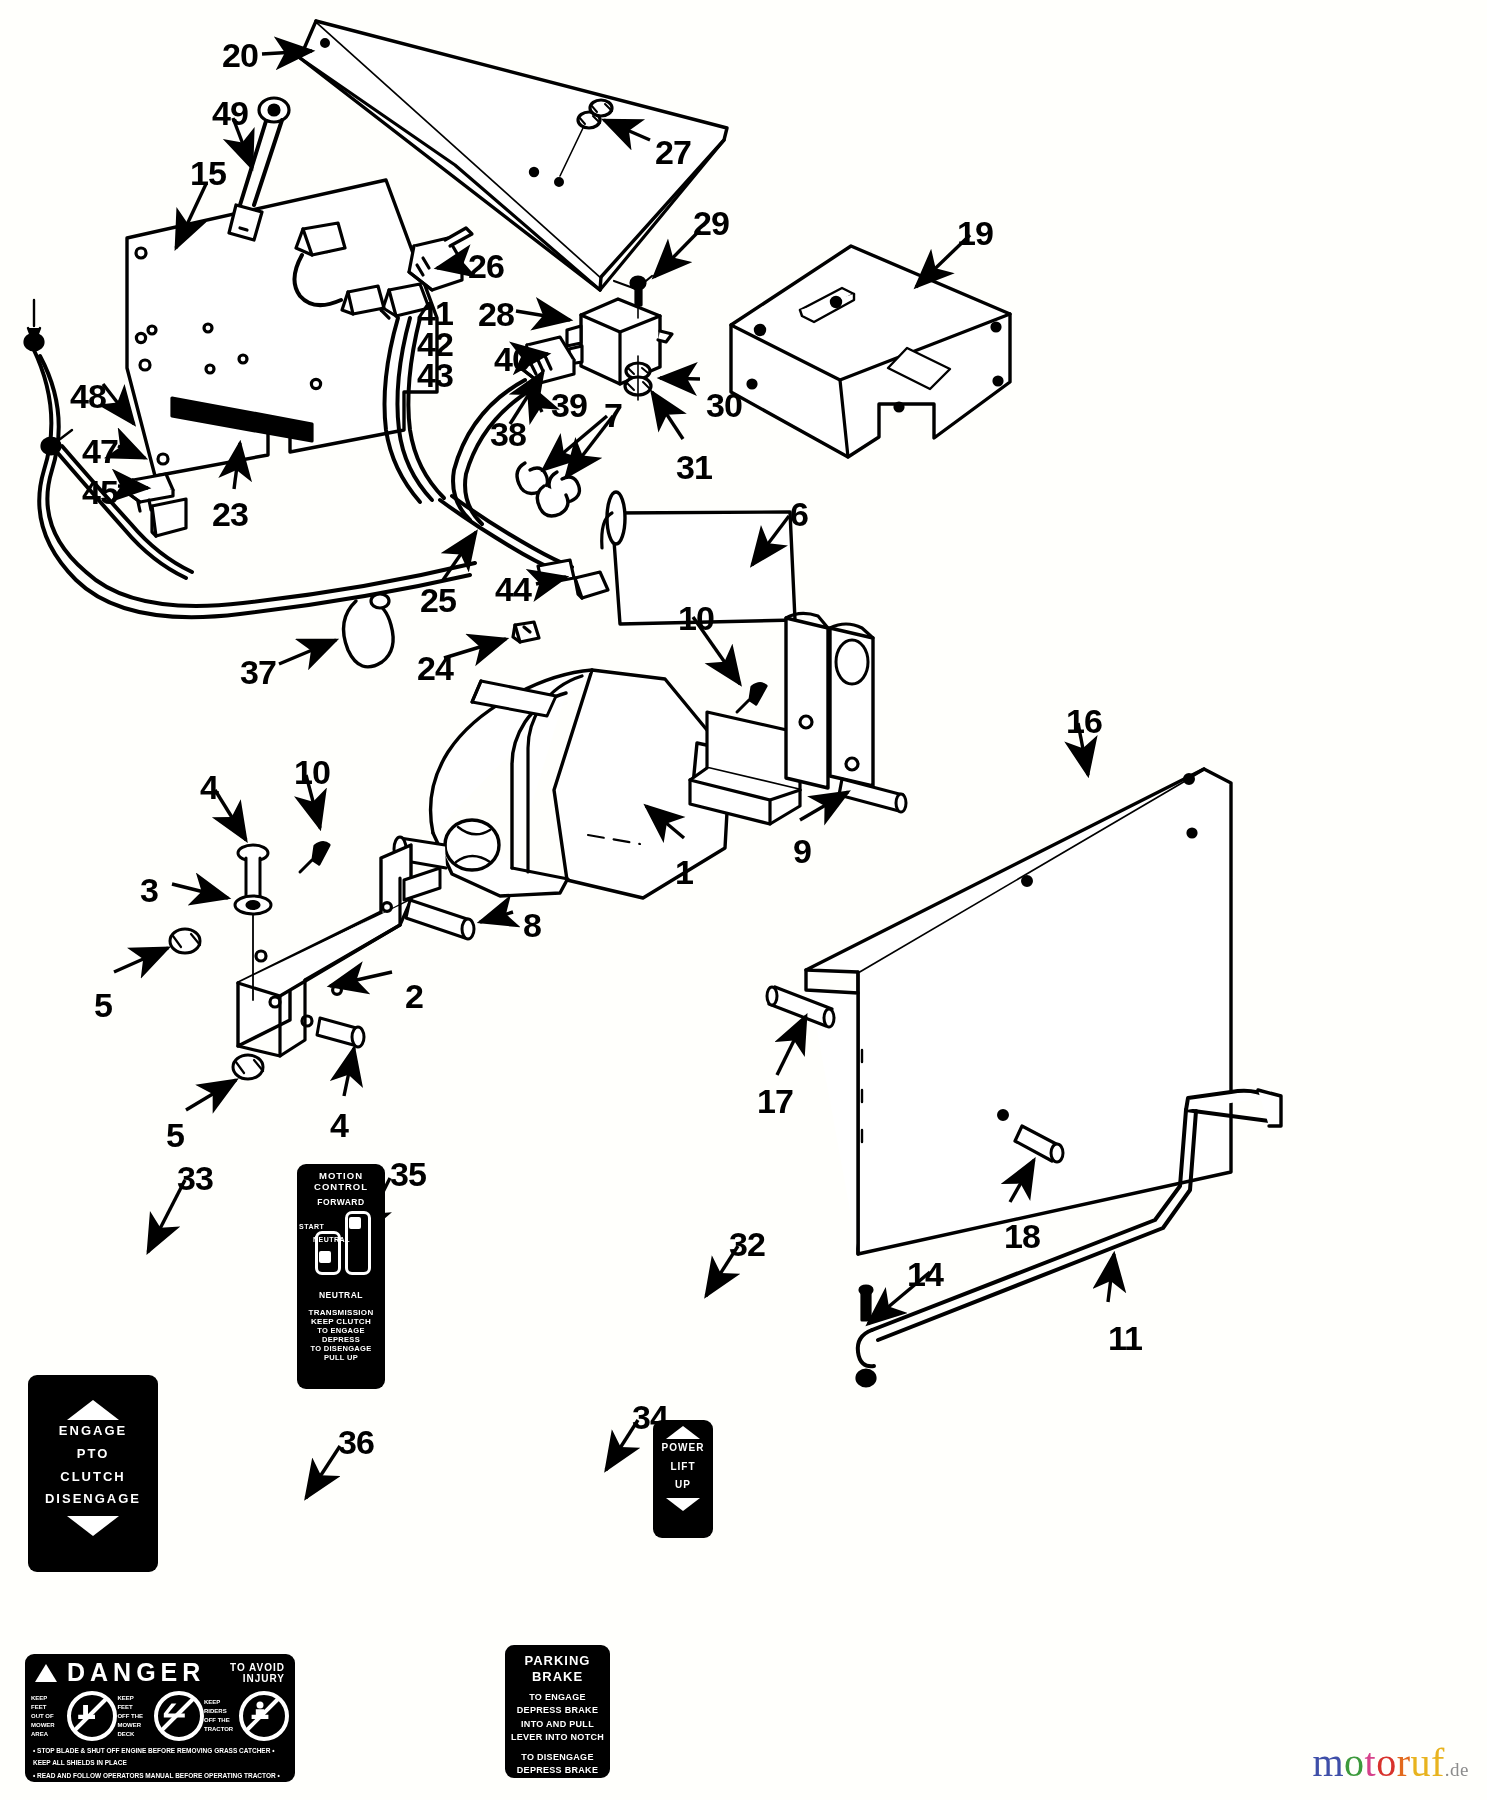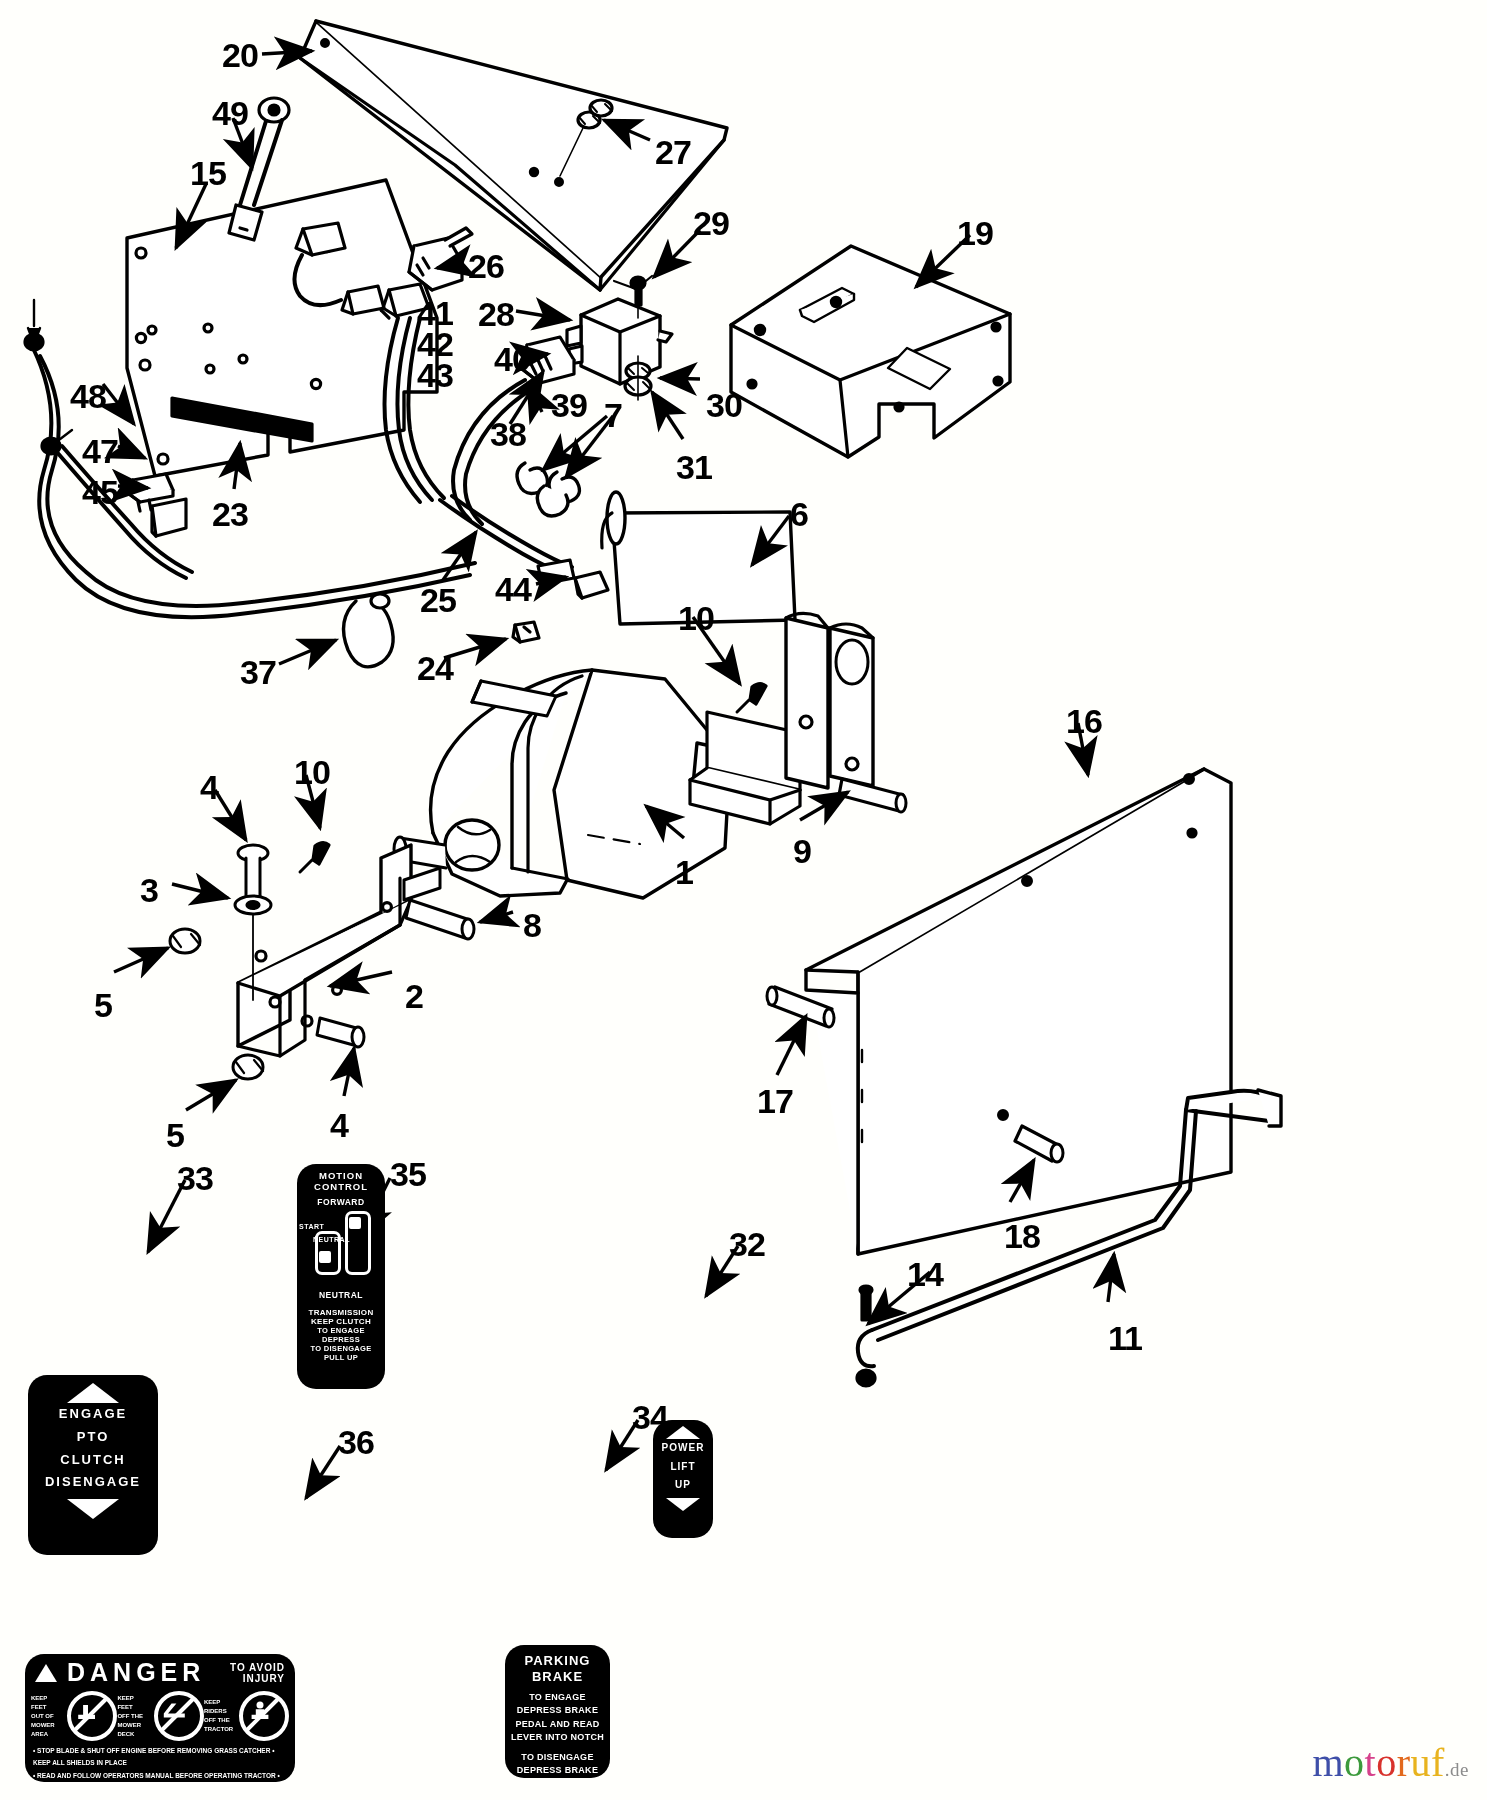--- a/index.html
+++ b/index.html
@@ -2,21 +2,21 @@
 <html><head>
 <meta charset="utf-8">
 <style>
   html,body{margin:0;padding:0;background:#fffffc;}
   body{font-family:"Liberation Sans",sans-serif;}
   #sheet{position:relative;width:1487px;height:1800px;background:#fffffc;overflow:hidden;}
   #sheet svg.layer{position:absolute;left:0;top:0;width:1487px;height:1800px;}
   .callout{position:absolute;font-family:"Liberation Sans",sans-serif;font-weight:bold;
            color:#000;line-height:1;white-space:nowrap;}
   .cn{font-size:34px;letter-spacing:-1px;}
-  .decal{position:absolute;background:#000;color:#fff;border-radius:19px;
+  .decal{position:absolute;background:#000;color:#fff;border-radius:9px;
          font-family:"Liberation Sans",sans-serif;font-weight:bold;text-align:center;overflow:hidden;}
   .decal .ln{display:block;}
   .arrow-up,.arrow-down{display:block;margin:0 auto;width:0;height:0;}
   .arrow-up{border-left:26px solid transparent;border-right:26px solid transparent;border-bottom:20px solid #fff;}
   .arrow-down{border-left:26px solid transparent;border-right:26px solid transparent;border-top:20px solid #fff;}
   .arrow-up-s{display:block;margin:0 auto;width:0;height:0;border-left:17px solid transparent;border-right:17px solid transparent;border-bottom:13px solid #fff;}
   .arrow-down-s{display:block;margin:0 auto;width:0;height:0;border-left:17px solid transparent;border-right:17px solid transparent;border-top:13px solid #fff;}
   #wm{position:absolute;right:18px;bottom:14px;font-family:"Liberation Serif",serif;
       font-size:40px;letter-spacing:.5px;}
   #wm .de{font-size:19px;color:#8c8c8c;}
@@ -433,21 +433,21 @@
   <div class="callout cn" style="left:330px;top:1108px">4</div>
   <div class="callout cn" style="left:1004px;top:1219px">18</div>
   <div class="callout cn" style="left:907px;top:1257px">14</div>
   <div class="callout cn" style="left:1108px;top:1321px">11</div>
   <div class="callout cn" style="left:177px;top:1161px">33</div>
   <div class="callout cn" style="left:390px;top:1157px">35</div>
   <div class="callout cn" style="left:729px;top:1227px">32</div>
   <div class="callout cn" style="left:632px;top:1400px">34</div>
   <div class="callout cn" style="left:338px;top:1425px">36</div>
 
-  <div class="decal" style="left:28px;top:1375px;width:130px;height:172px;padding-top:8px;">
+  <div class="decal" style="left:28px;top:1375px;width:130px;height:172px;padding-top:25px;">
     <span class="arrow-up"></span>
     <span class="pto-t ln">ENGAGE</span>
     <span class="pto-t ln">PTO</span>
     <span class="pto-t ln">CLUTCH</span>
     <span class="pto-t ln">DISENGAGE</span>
     <span class="arrow-down" style="margin-top:5px"></span>
   </div>
 
   <div class="decal" style="left:297px;top:1164px;width:88px;height:219px;padding-top:6px;">
     <span class="mc-h ln">MOTION</span>
@@ -478,21 +478,21 @@
     <span class="pl-t ln">LIFT</span>
     <span class="pl-t ln">UP</span>
     <span class="arrow-down-s" style="margin-top:3px"></span>
   </div>
 
   <div class="decal" style="left:505px;top:1645px;width:105px;height:125px;padding-top:8px;">
     <span class="pb-h ln">PARKING</span>
     <span class="pb-h ln">BRAKE</span>
     <span class="pb-b ln" style="margin-top:5px">TO ENGAGE</span>
     <span class="pb-b ln">DEPRESS BRAKE</span>
-    <span class="pb-b ln">PEDAL AND READ</span>
+    <span class="pb-b ln">INTO AND PULL</span>
     <span class="pb-b ln">LEVER INTO NOTCH</span>
     <span class="pb-b ln" style="margin-top:6px">TO DISENGAGE</span>
     <span class="pb-b ln">DEPRESS BRAKE</span>
     <span class="pb-b ln">PEDAL</span>
   </div>
 
   <div class="decal" style="left:25px;top:1654px;width:270px;height:128px;text-align:left;">
     <div class="dg-head">
       <span class="dg-tri"></span>
       <span class="dg-word">DANGER</span>

